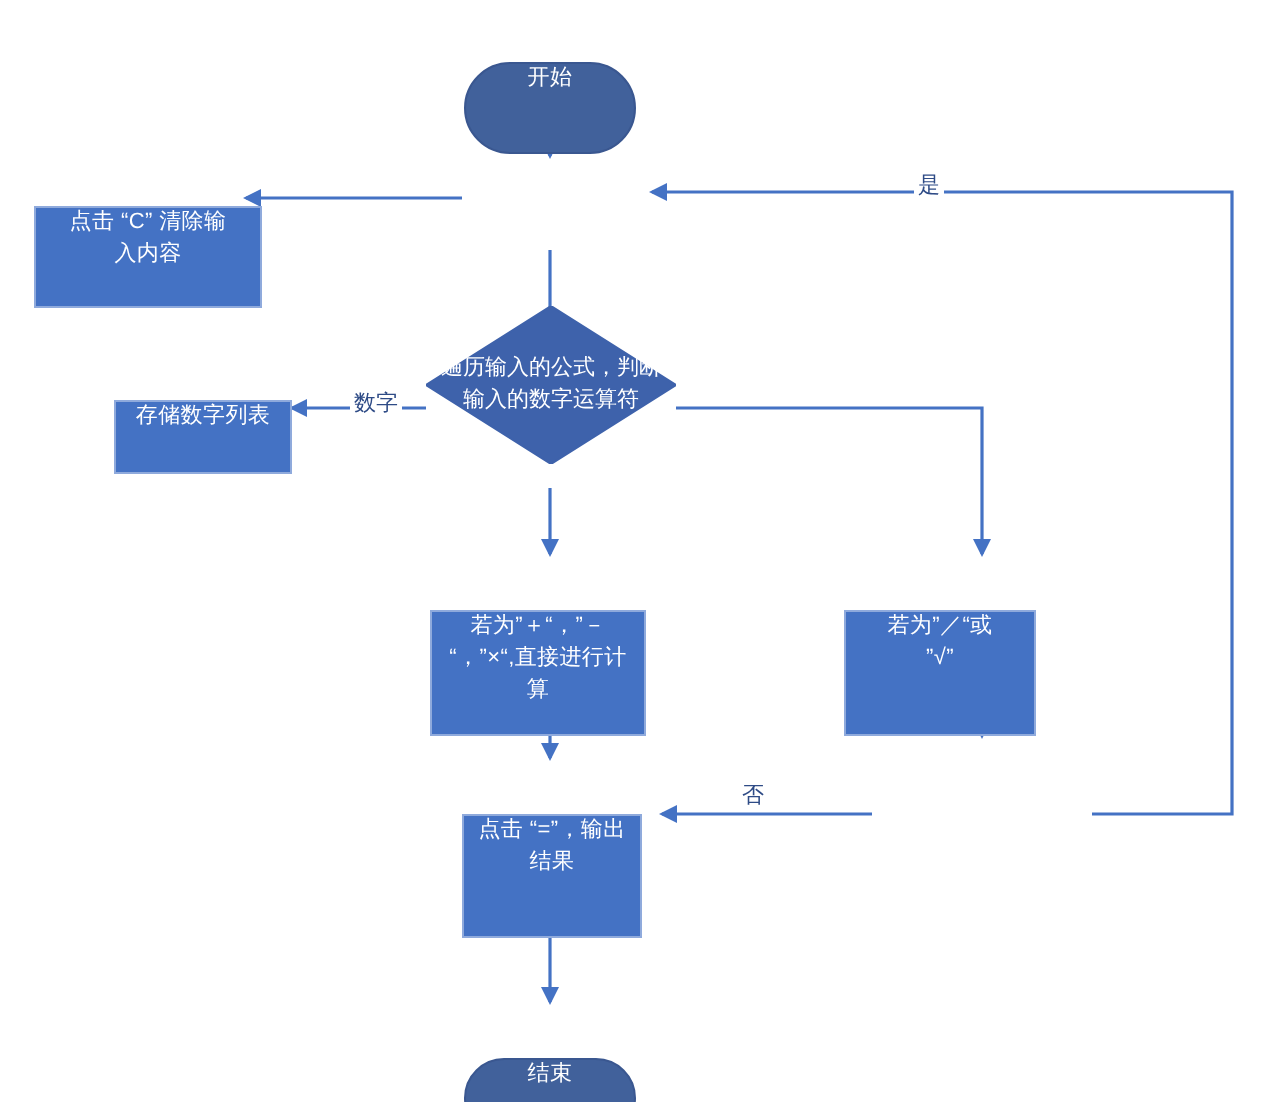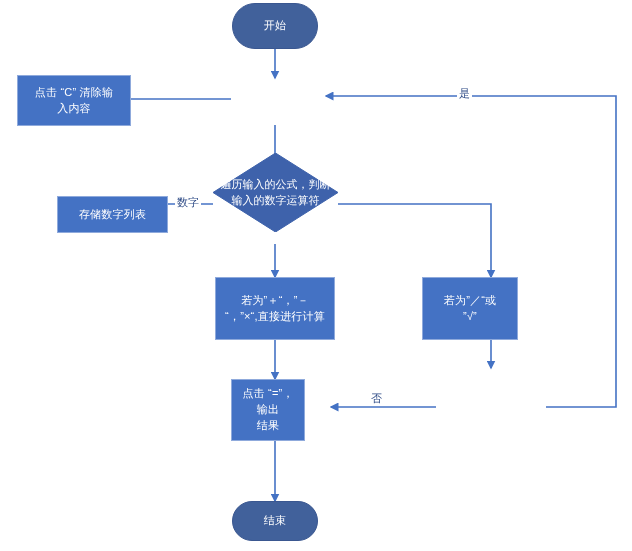--- a/index.html
+++ b/index.html
@@ -21,28 +21,29 @@
     position: absolute;
     left: 0;
     top: 0;
     width: 632px;
     height: 551px;
   }
   .node {
     position: absolute;
     box-sizing: border-box;
     display: flex;
-    align-items: center;
+    align-items: flex-start;
     justify-content: center;
     text-align: center;
     color: #ffffff;
     font-size: 11px;
     line-height: 1.45;
     letter-spacing: 0.2px;
     z-index: 3;
+    margin-top: 28px;
   }
   .node .txt {
     display: block;
     padding: 0 6px;
     white-space: pre-line;
   }
   .terminator {
     background: #41619B;
     border-radius: 24px;
     border: 1px solid #3a5790;
@@ -134,36 +135,36 @@
   </div>
 
   <div class="decision-wrap" style="left:213px; top:153px; width:125px; height:79px;">
     <svg width="125" height="79" viewBox="0 0 125 79" xmlns="http://www.w3.org/2000/svg">
       <polygon points="62.5,0 125,39.5 62.5,79 0,39.5" fill="#3E62AB" stroke="#3E62AB" stroke-width="1"></polygon>
     </svg>
     <div class="decision-label">遍历输入的公式，判断
 输入的数字运算符</div>
   </div>
 
-  <div class="node process" style="left:57px; top:196px; width:111px; height:37px;">
+  <div class="node process" style="left:57px; top:172px; width:89px; height:37px;">
     <span class="txt">存储数字列表</span>
   </div>
 
-  <div class="node process" style="left:215px; top:277px; width:120px; height:63px;">
+  <div class="node process" style="left:215px; top:277px; width:108px; height:63px;">
     <span class="txt">若为”＋“，”－
 “，”×“,直接进行计算</span>
   </div>
 
   <div class="node process" style="left:422px; top:277px; width:96px; height:63px;">
     <span class="txt">若为”／“或
 ”√”</span>
   </div>
 
 
-  <div class="node process" style="left:231px; top:379px; width:74px; height:62px;">
+  <div class="node process" style="left:231px; top:379px; width:90px; height:62px;">
     <span class="txt">点击 “=”，输出
 结果</span>
   </div>
 
   <div class="node terminator" style="left:232px; top:501px; width:86px; height:40px;">
     <span class="txt">结束</span>
   </div>
 
   <div class="edge-label" style="left:155px; top:197px;margin-left:20px;">数字</div>
   <div class="edge-label" style="left:457px; top:88px;">是</div>

